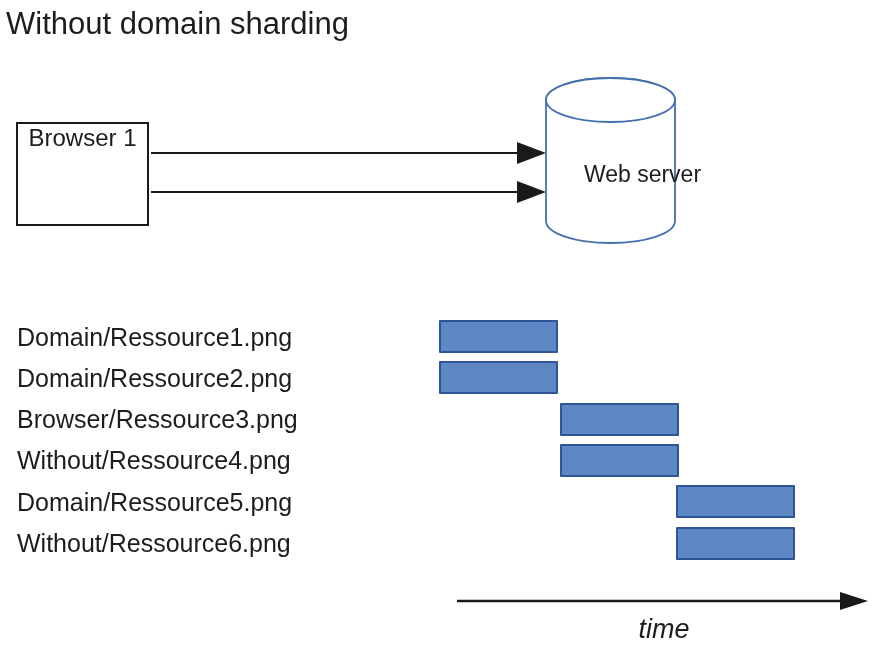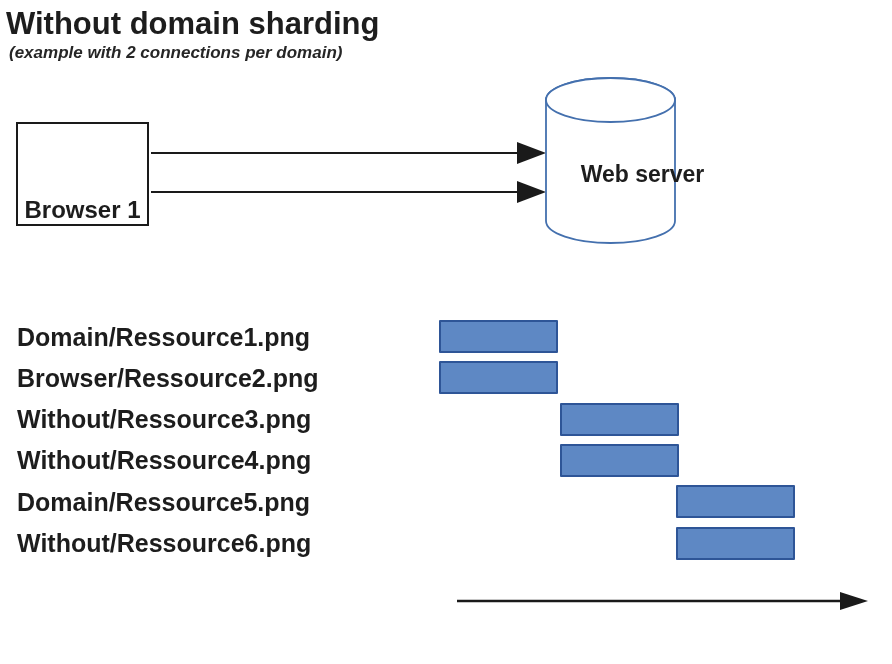--- a/index.html
+++ b/index.html
@@ -11,21 +11,20 @@
     --bg:#ffffff;
   }
   *{margin:0;padding:0;box-sizing:border-box;}
   html,body{background:#fff;}
   body{font-family:"Liberation Sans", sans-serif;color:var(--text);}
   .canvas{
     position:relative;
     width:892px;height:664px;
     background:var(--bg);
     overflow:hidden;
-    font-weight:bold;
   }
   .title{
     position:absolute;left:6px;top:6px;
     font-size:31px;line-height:36px;
     color:var(--text);
     letter-spacing:0;
     white-space:nowrap;
   }
   .subtitle{
     position:absolute;left:9px;top:43px;
@@ -41,21 +40,21 @@
   .overlay line{stroke:var(--line);}
   .overlay polygon{fill:var(--line);stroke:none;}
   .conn-line{stroke-width:2.2px;}
   .axis-line{stroke-width:2.4px;}
   .cyl{fill:#ffffff;stroke:var(--cyl-stroke);stroke-width:1.8px;}
   .browser-box{
     position:absolute;left:16px;top:122px;
     width:133px;height:104px;
     border:2.5px solid var(--line);
     background:#ffffff;
-    display:flex;align-items:flex-end;justify-content:center;
+    display:flex;align-items:flex-start;justify-content:center;
     font-size:24px;
     color:var(--text);
   }
   .server-label{
     position:absolute;left:578px;top:161px;
     width:129px;height:26px;
     display:flex;align-items:center;justify-content:center;
     font-size:23px;
     color:var(--text);
     white-space:nowrap;
@@ -81,21 +80,20 @@
     font-style:italic;
     color:var(--text);
   }
 </style>
 </head>
 <body>
 
 <div class="canvas">
 
   <div class="title">Without domain sharding</div>
-  <div class="subtitle">(example with 2 connections per domain)</div>
 
   <svg class="overlay" width="892" height="664" viewBox="0 0 892 664">
 
     <g>
       <line class="conn-line" x1="151" y1="153" x2="520" y2="153"></line>
       <polygon points="517,142 546,153 517,164"></polygon>
     </g>
     <g>
       <line class="conn-line" x1="151" y1="192" x2="520" y2="192"></line>
       <polygon points="517,181 546,192 517,203"></polygon>
@@ -114,26 +112,27 @@
 
   <div class="browser-box">
     <span>Browser 1</span>
   </div>
 
   <div class="server-label">Web server</div>
 
   <div id="rows">
       <div class="res-label" style="top: 315.5px;">Domain/Ressource1.png</div>
       <div class="res-bar" style="top: 320px; left: 439px; width: 119px;"></div>
-      <div class="res-label" style="top: 356.8px;">Browser/Ressource2.png</div>
+      <div class="res-label" style="top: 356.8px;">Domain/Ressource2.png</div>
       <div class="res-bar" style="top: 361.3px; left: 439px; width: 119px;"></div>
-      <div class="res-label" style="top: 398.1px;">Without/Ressource3.png</div>
+      <div class="res-label" style="top: 398.1px;">Browser/Ressource3.png</div>
       <div class="res-bar" style="top: 402.6px; left: 560px; width: 119px;"></div>
       <div class="res-label" style="top: 439.4px;">Without/Ressource4.png</div>
       <div class="res-bar" style="top: 443.9px; left: 560px; width: 119px;"></div>
       <div class="res-label" style="top: 480.7px;">Domain/Ressource5.png</div>
       <div class="res-bar" style="top: 485.2px; left: 676px; width: 119px;"></div>
       <div class="res-label" style="top: 522px;">Without/Ressource6.png</div>
       <div class="res-bar" style="top: 526.5px; left: 676px; width: 119px;"></div>
     </div>
 
+  <div class="time-label">time</div>
 
 </div>
 
 </body></html>

